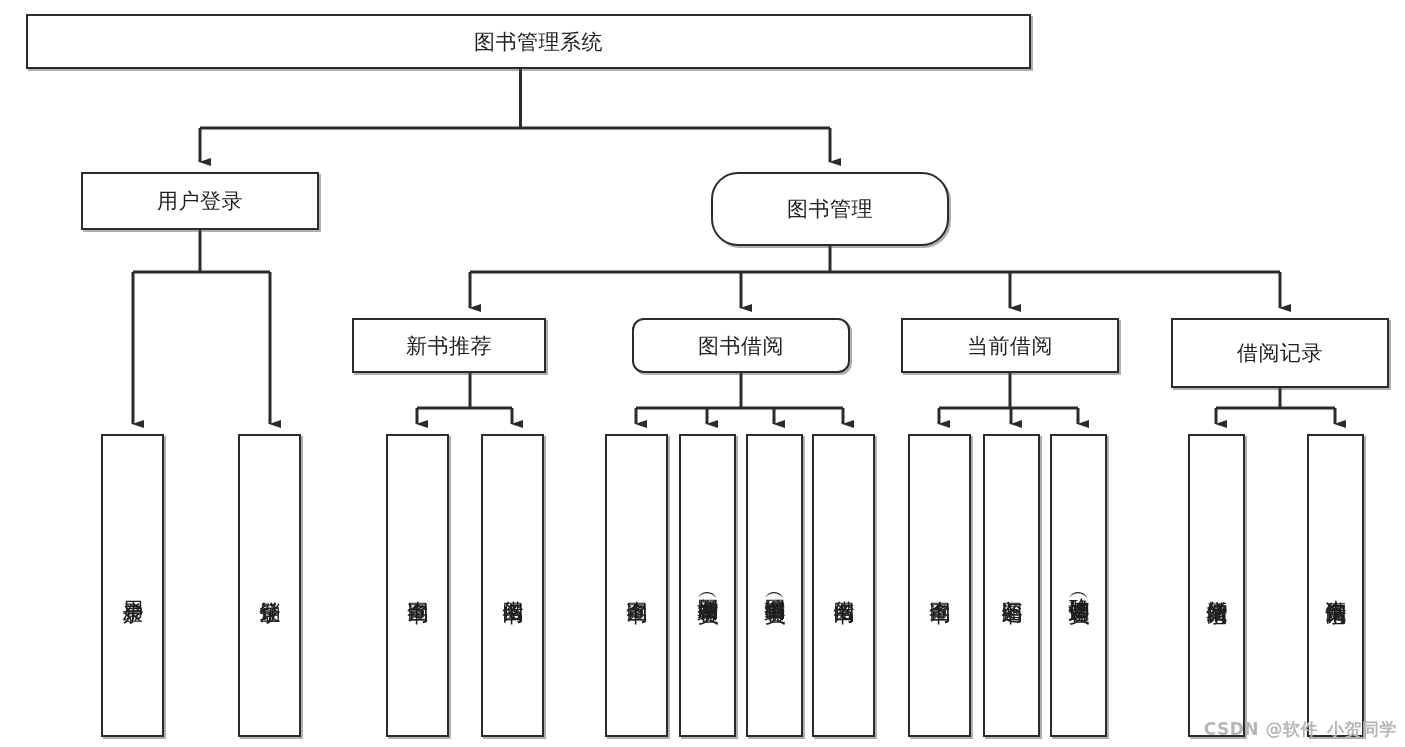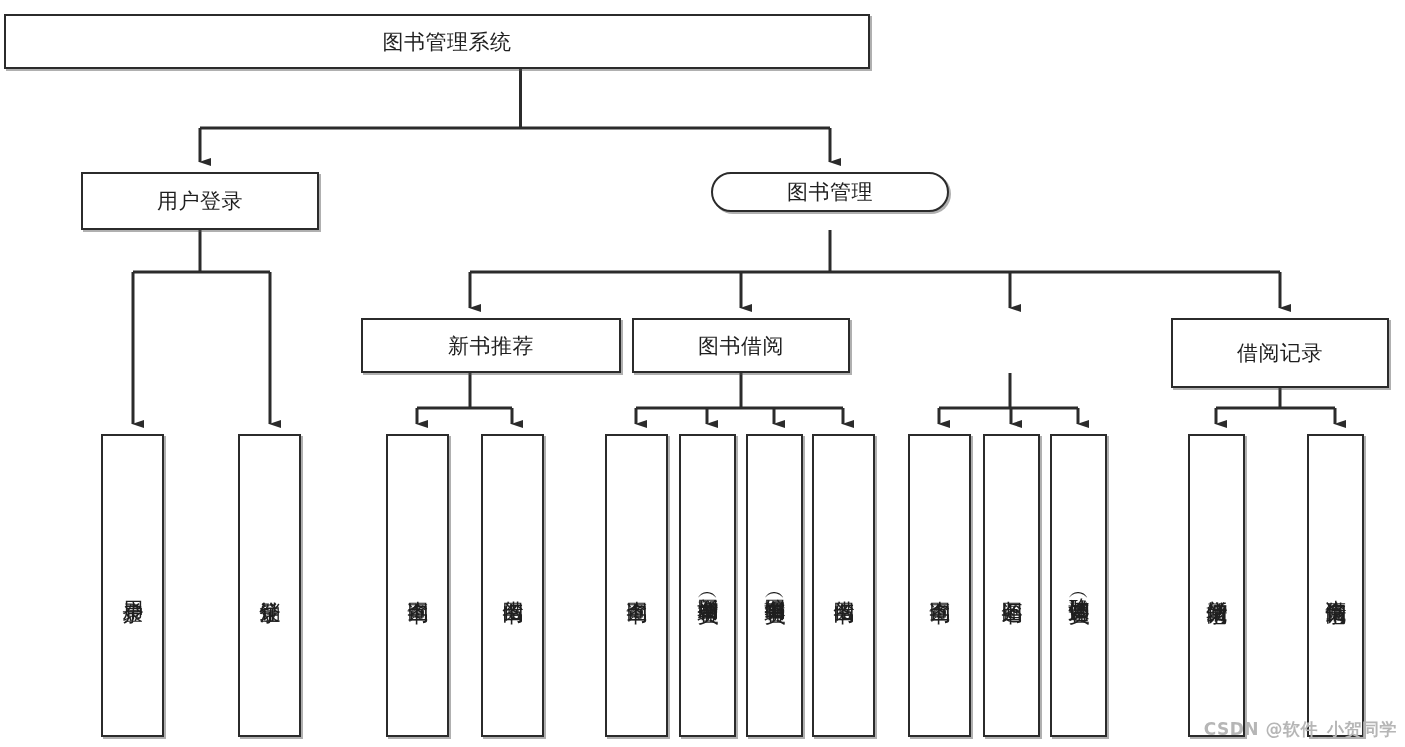--- a/index.html
+++ b/index.html
@@ -108,27 +108,28 @@
       <path d="M1011,408 L1011,424" marker-end="url(#arrowhead)"></path>
       <path d="M1078,408 L1078,424" marker-end="url(#arrowhead)"></path>
 
       <path d="M1280,373 L1280,408"></path>
       <path d="M1216,408 L1335,408"></path>
       <path d="M1216,408 L1216,424" marker-end="url(#arrowhead)"></path>
       <path d="M1335,408 L1335,424" marker-end="url(#arrowhead)"></path>
     </g>
   </svg>
 
-  <div class="node node-h" style="left: 4px; top: 14px; width: 866px; height: 55px; padding-left: 20px;">图书管理系统</div>
+  <div class="node node-h" style="left: 26px; top: 14px; width: 1005px; height: 55px; padding-left: 20px;">图书管理系统</div>
 
   <div class="node node-h" style="left: 81px; top: 172px; width: 238px; height: 58px;">用户登录</div>
-  <div class="node node-h" style="left: 711px; top: 172px; width: 238px; height: 40px; border-radius: 27px;">图书管理</div>
+  <div class="node node-h" style="left: 711px; top: 172px; width: 238px; height: 74px; border-radius: 27px;">图书管理</div>
 
-  <div class="node node-h" style="left: 361px; top: 318px; width: 260px; height: 55px;">新书推荐</div>
-  <div class="node node-h" style="left: 632px; top: 318px; width: 218px; height: 55px;">图书借阅</div>
+  <div class="node node-h" style="left: 352px; top: 318px; width: 194px; height: 55px;">新书推荐</div>
+  <div class="node node-h" style="left: 632px; top: 318px; width: 218px; height: 55px; border-radius: 12px;">图书借阅</div>
+  <div class="node node-h" style="left: 901px; top: 318px; width: 218px; height: 55px;">当前借阅</div>
   <div class="node node-h" style="left: 1171px; top: 318px; width: 218px; height: 70px;">借阅记录</div>
 
   <div class="node node-v" style="left: 101px; top: 434px; width: 63px; height: 303px;">用户登录</div>
   <div class="node node-v" style="left: 238px; top: 434px; width: 63px; height: 303px;">注销登录</div>
   <div class="node node-v" style="left: 386px; top: 434px; width: 63px; height: 303px;">查询图书</div>
   <div class="node node-v" style="left: 481px; top: 434px; width: 63px; height: 303px;">借阅图书</div>
   <div class="node node-v" style="left: 605px; top: 434px; width: 63px; height: 303px;">查询图书</div>
   <div class="node node-v" style="left: 679px; top: 434px; width: 57px; height: 303px;">新增图书（管理员）</div>
   <div class="node node-v" style="left: 746px; top: 434px; width: 57px; height: 303px;">编辑图书（管理员）</div>
   <div class="node node-v" style="left: 812px; top: 434px; width: 63px; height: 303px;">借阅图书</div>

